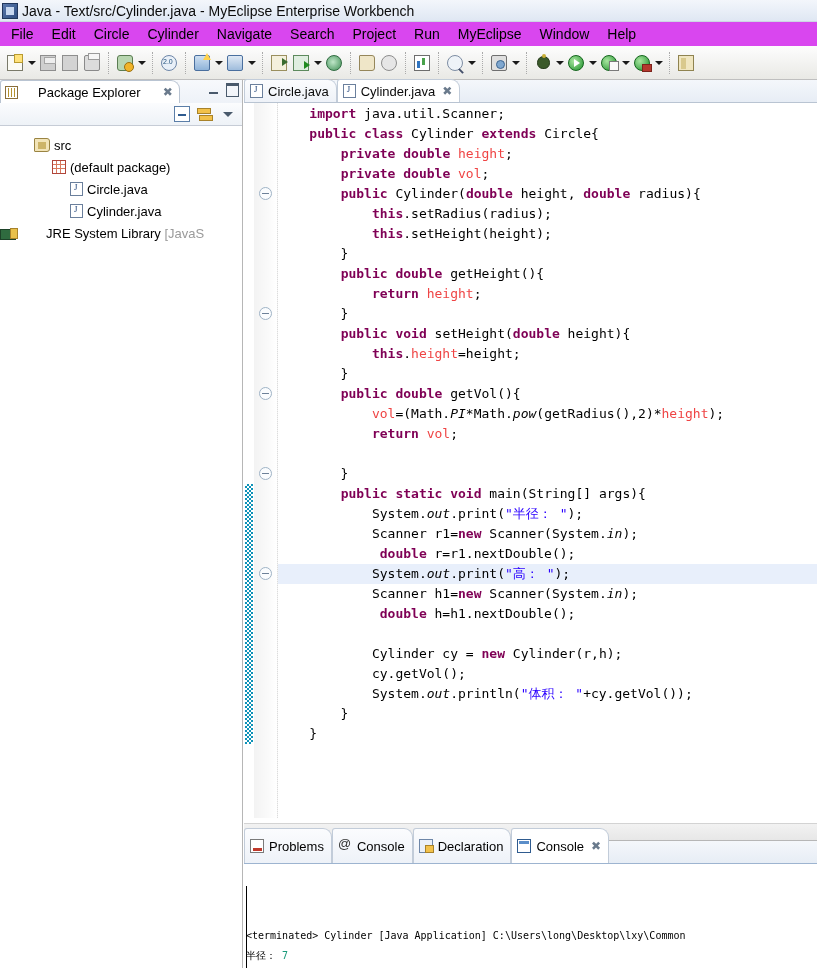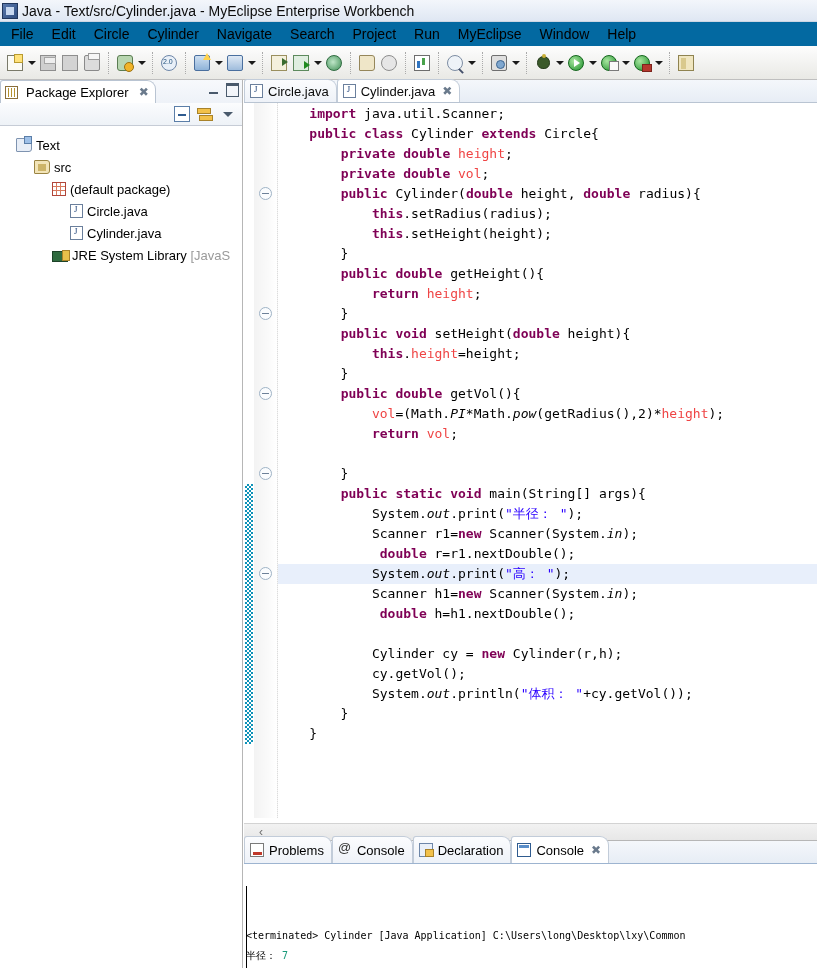--- a/index.html
+++ b/index.html
@@ -33,21 +33,21 @@
     background:#c7d8f0;
   }
   .titlebar .ttext {
     font-size: 14px; color: #0b0b0b; white-space: nowrap;
     font-family: "Liberation Sans", sans-serif;
   }
 
   
   .menubar {
     height: 24px;
-    background: #0369a1;
+    background: #d946ef;
     display: flex; align-items: center;
     padding-left: 2px;
     font-size: 14px;
   }
   .menubar .mi { padding: 2px 9px; white-space: nowrap; cursor: default; color:#000; }
 
   
   .toolbar {
     height: 34px;
     background: linear-gradient(to bottom,#fdfdfd 0%, #f3f3f1 50%, #e9e9e5 100%);
@@ -123,21 +123,21 @@
     position:absolute; left:0; top:0; width:243px; bottom:0;
     background:#ffffff;
     border-right:1px solid #b6b6b6;
   }
   .pkg-tabrow {
     height:23px;
     background: linear-gradient(to bottom,#f7f9fc,#eef2f8);
     display:flex; align-items:flex-end; position:relative;
   }
   .pkg-tab {
-    display:flex; align-items:center; gap:8px;
+    display:flex; align-items:center; gap:20px;
     height:23px; padding:0 6px 0 4px;
     background:#ffffff;
     border-top:1px solid #b9c4d2; border-left:1px solid #b9c4d2; border-right:1px solid #b9c4d2;
     border-radius:3px 9px 0 0;
     font-size:13px;
   }
   .pkg-tab .pe-ico{
     width:13px;height:13px;background:#fff;border:1px solid #8a6f3a;position:relative;flex:none;
   }
   .pkg-tab .pe-ico:after{content:"";position:absolute;left:2px;top:1px;width:1px;height:9px;background:#b5922e;box-shadow:3px 0 0 #b5922e,6px 0 0 #b5922e;}
@@ -249,21 +249,21 @@
   .console{
     position:absolute; left:0; right:0; bottom:0; height:128px; background:#fff;
     border-top:1px solid #b6b6b6;
   }
   .cons-tabrow{
     height:23px; background:linear-gradient(to bottom,#f4f7fb,#e7edf5);
     display:flex; align-items:flex-end;
     border-bottom:1px solid #9db4d0;
   }
   .cons-tab{
-    display:flex;align-items:center;gap:5px;height:27px;padding:0 7px 0 5px;
+    display:flex;align-items:center;gap:5px;height:35px;padding:0 7px 0 5px;
     font-size:13px; border-radius:3px 9px 0 0;
     border-top:1px solid #c2ccd9;border-left:1px solid #c2ccd9;border-right:1px solid #c2ccd9;
     background:linear-gradient(to bottom,#fbfcfe,#eef2f8);
   }
   .cons-tab.active{ background:#ffffff; }
   .cti{ width:14px;height:14px;position:relative;flex:none; }
   .cti.problems{ background:#fff;border:1px solid #7a7a7a; }
   .cti.problems:after{content:"";position:absolute;left:2px;bottom:1px;width:9px;height:3px;background:#c0392b;}
   .cti.javadoc{ }
   .cti.javadoc:after{content:"@";position:absolute;left:0;top:-3px;font-size:13px;color:#333;}
@@ -428,41 +428,37 @@
           <span class="wbtn min"></span>
           <span class="wbtn max"></span>
         </div>
       </div>
       <div class="pkg-toolrow">
         <span class="pe-t collapse"></span>
         <span class="pe-t link"></span>
         <span class="pe-t menu"></span>
       </div>
       <div class="tree" id="tree">
-          <div class="tnode" style="padding-left: 16px;">
-            <span class="ti project"></span>
-            <span class="tlabel">Text</span>
-          </div>
           <div class="tnode" style="padding-left: 34px;">
             <span class="ti srcfolder"></span>
             <span class="tlabel">src</span>
           </div>
           <div class="tnode" style="padding-left: 52px;">
             <span class="ti package"></span>
             <span class="tlabel">(default package)</span>
           </div>
           <div class="tnode" style="padding-left: 70px;">
             <span class="ti javafile"></span>
             <span class="tlabel">Circle.java</span>
           </div>
           <div class="tnode" style="padding-left: 70px;">
             <span class="ti javafile"></span>
             <span class="tlabel">Cylinder.java</span>
           </div>
-          <div class="tnode" style="padding-left: 52px;">
+          <div class="tnode" style=" gap: 26px;">
             <span class="ti jre"></span>
             <span class="tlabel">JRE System Library <span class="dim">[JavaS</span></span>
           </div>
         </div>
     </div>
 
     <div class="editor">
       <div class="ed-tabrow" id="edtabs">
           <div class="ed-tab">
             <span class="ti javafile"></span>

